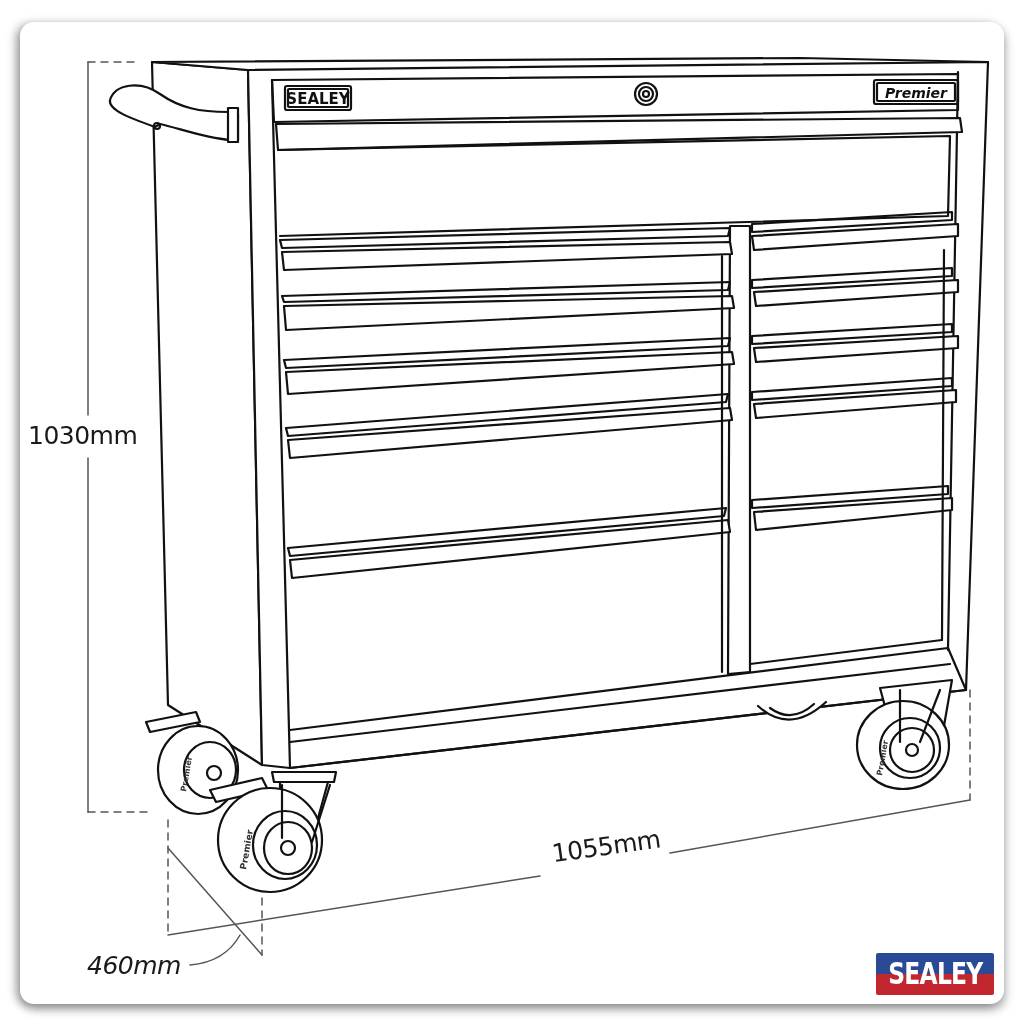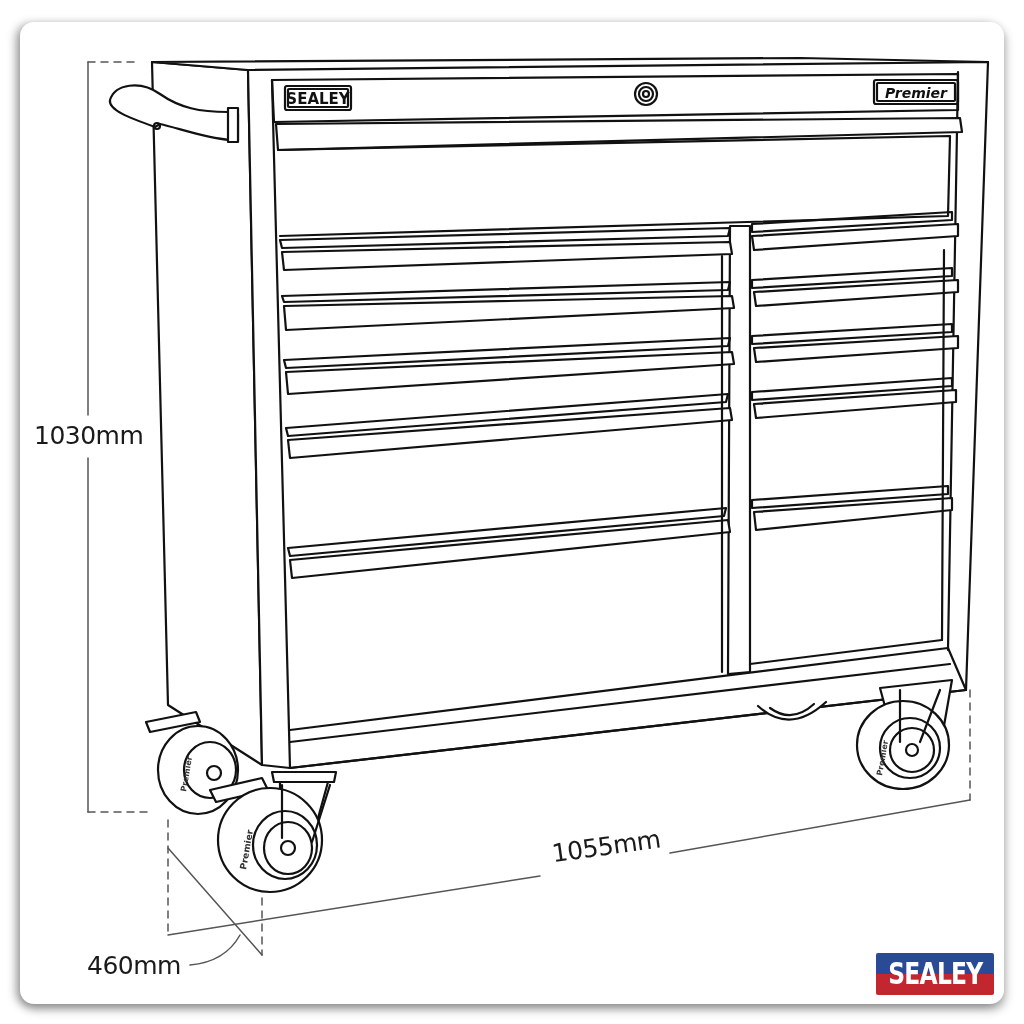--- a/index.html
+++ b/index.html
@@ -31,23 +31,23 @@
     .dim-label {
       position: absolute;
       font-family: "DejaVu Sans", sans-serif;
       font-size: 25px;
       color: #1a1a1a;
       letter-spacing: -0.5px;
       white-space: nowrap;
       background: #fff;
       line-height: 1;
     }
-    .dim-height { left: 34px; top: 421px; padding: 2px 0; }
+    .dim-height { left: 28px; top: 421px; padding: 2px 0; }
     .dim-width  { left: 548px; top: 842px; transform: rotate(-8deg); transform-origin: left center; padding: 0 4px; }
-    .dim-depth  { left: 85px; top: 953px; padding: 0 2px; }
+    .dim-depth  { left: 85px; top: 953px; padding: 0 2px; font-style: italic; }
 
     .brand-logo {
       position: absolute;
       left: 876px;
       top: 953px;
       width: 118px;
       height: 42px;
       border-radius: 2px;
       overflow: hidden;
       background: linear-gradient(to bottom, #2a4a96 0%, #2a4a96 50%, #c2262e 50%, #c2262e 100%);

